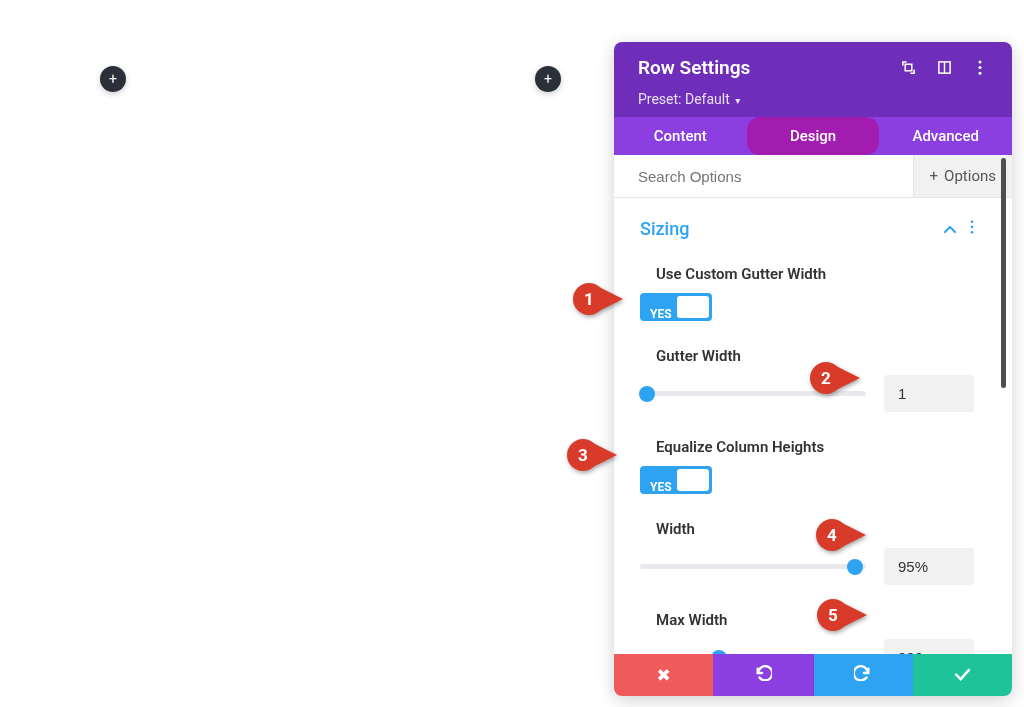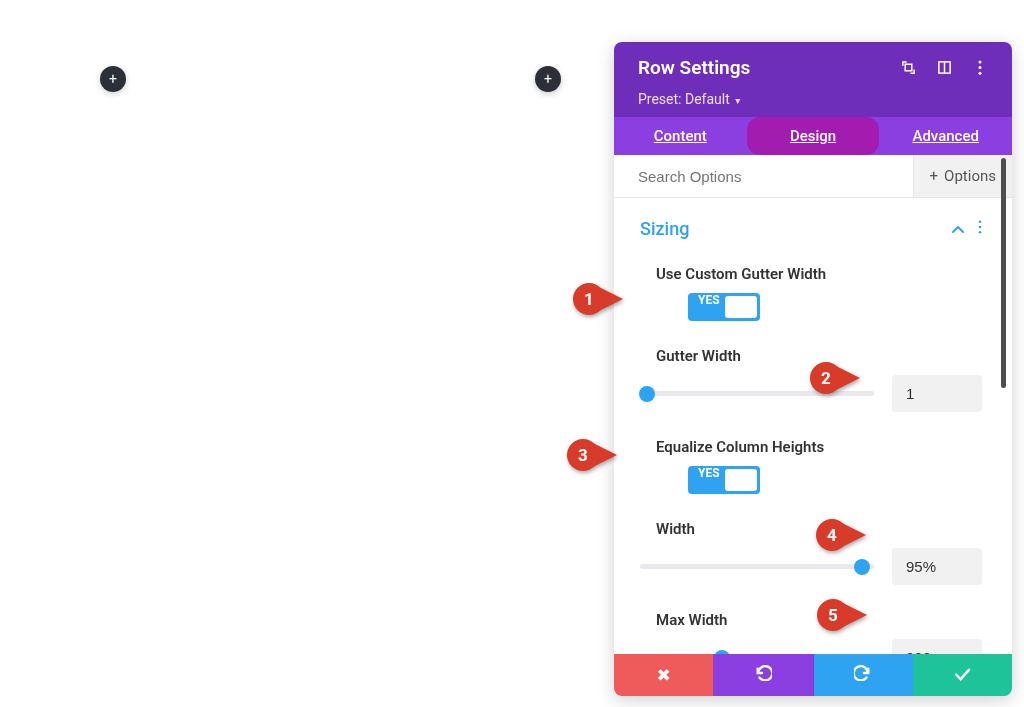--- a/index.html
+++ b/index.html
@@ -54,21 +54,20 @@
 
   .tabs {
     display:flex;
     background:#8b3fe0;
   }
   .tab {
     flex:1; text-align:center;
     color:#fff; font-size:15px; font-weight:500;
     padding:10px 0;
     cursor:pointer;
-    text-decoration:underline;
   }
   .tab.active { background:#a21caf;border-radius:13px; }
 
   .search-row {
     display:flex; align-items:center;
     border-bottom:1px solid #e6e6e6;
   }
   .search-row input {
     flex:1; border:none; outline:none;
     font-size:15px; color:#c2410c;
@@ -81,21 +80,21 @@
     font-size:15px;
     padding:12px 16px;
     cursor:pointer;
     display:flex; align-items:center; gap:6px;
     border-left:1px solid #e6e6e6;
   }
 
   .body {
     flex:1;
     overflow-y:auto;
-    padding: 12px 12px 20px 8px;
+    padding: 12px 20px 20px 8px;
   }
   .scrollbar-fake {
     position:absolute;
     top:116px; right:6px; height:230px; width:5px;
     background:#4e4e4e; border-radius:3px;
   }
 
   .section-header {
     display:flex; align-items:center; justify-content:space-between;
     padding: 8px 18px;
@@ -113,24 +112,23 @@
     color:#333; font-size:15px; font-weight:600;
     margin: 14px 0 10px 16px;
   }
 
   
   .toggle {
     width:72px; height:28px;
     background:#2ea3f2;
     border-radius:4px;
     position:relative;
-    display:flex; align-items:flex-start;
+    display:flex; align-items:flex-end;
     cursor:pointer;
     padding-left:10px;
-    margin-left:48px;
   }
   .toggle .txt { color:#fff; font-size:12px; font-weight:700; }
   .toggle .knob {
     position:absolute; right:3px; top:3px;
     width:32px; height:22px; background:#fff; border-radius:3px;
   }
 
   
   .slider-row {
     display:flex; align-items:center; gap:18px;

